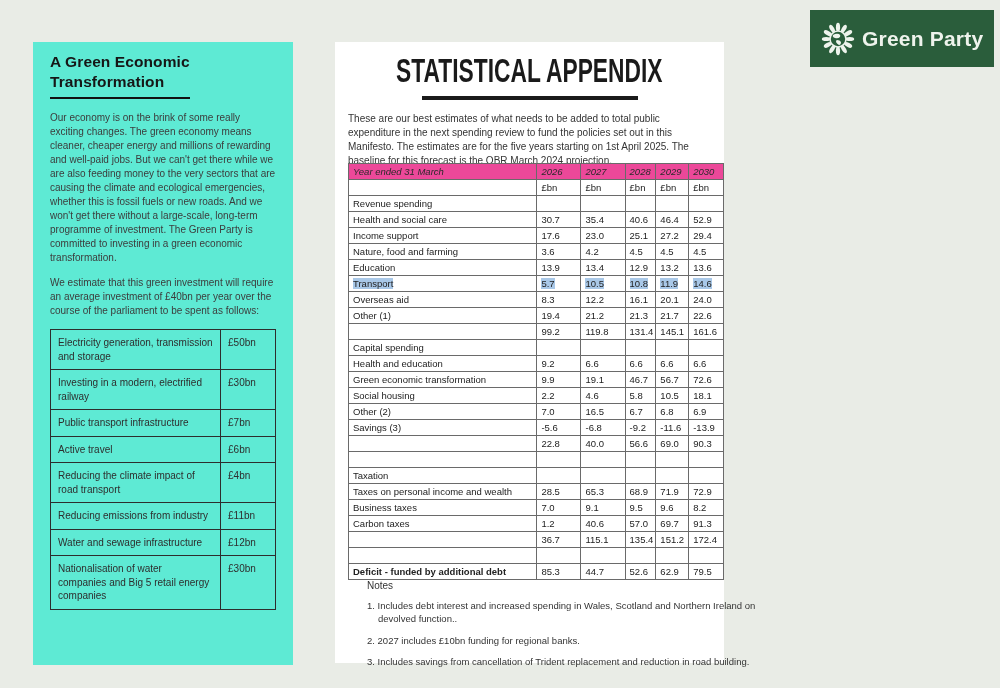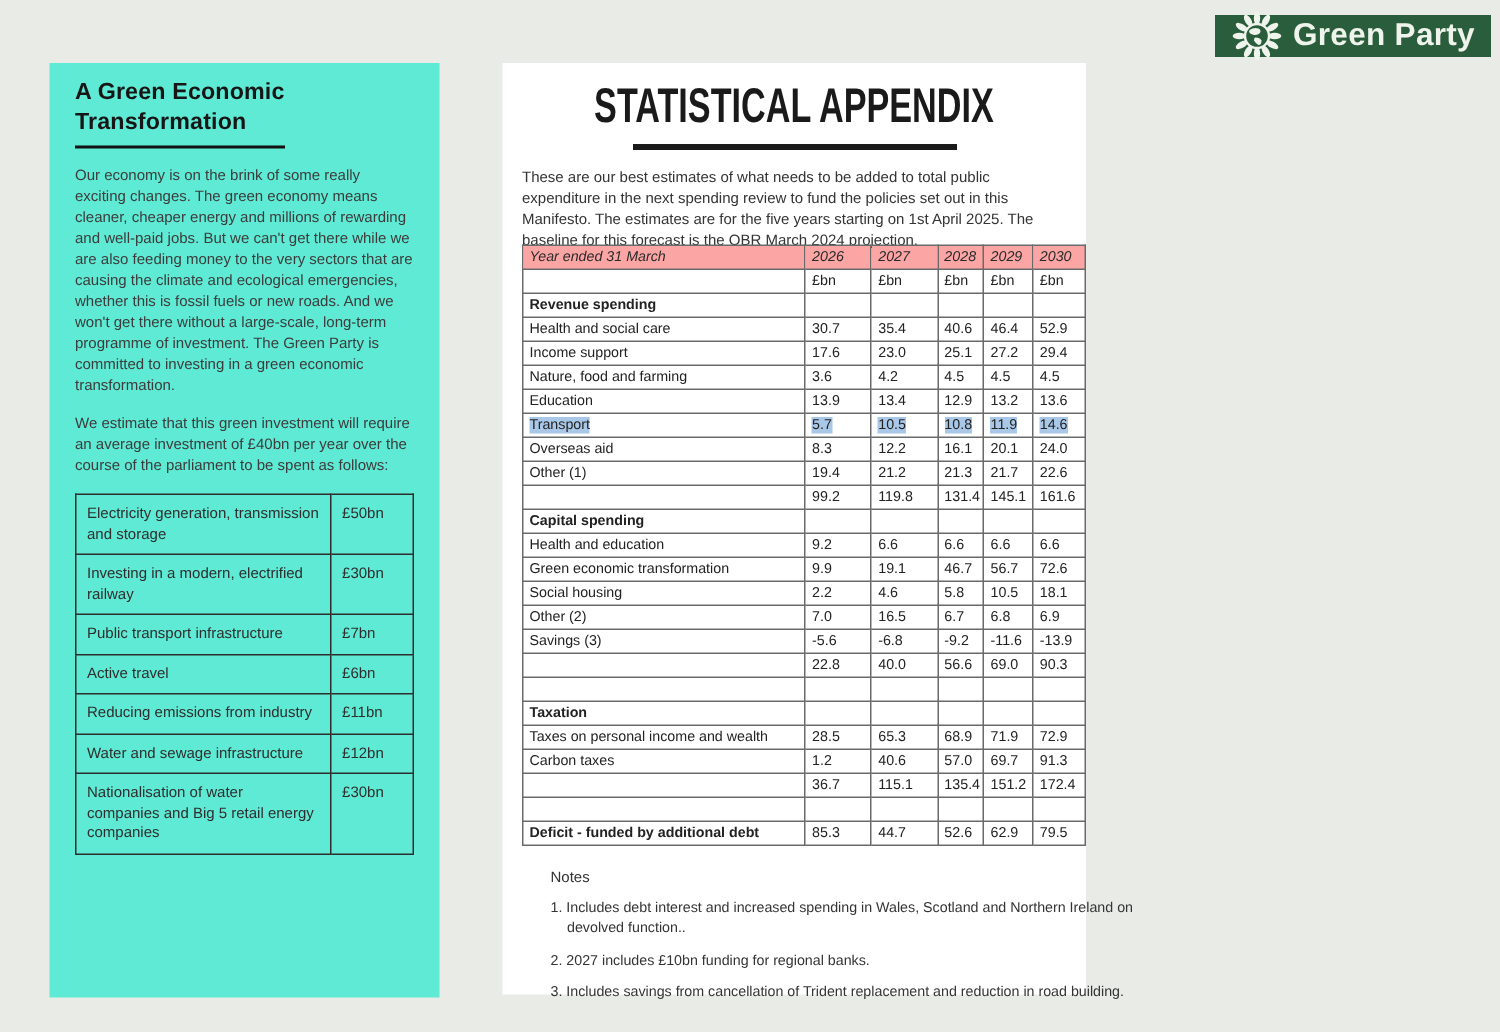--- a/index.html
+++ b/index.html
@@ -42,34 +42,34 @@
   .sa-intro{margin:12px 14px 0 13px;font-size:10px;line-height:1.4;color:#343434;}
   .stat-table{
     position:absolute;left:13px;top:121px;
     border-collapse:collapse;table-layout:fixed;
   }
   .stat-table td{
     border:1px solid #6a6a6a;font-size:9.5px;color:#222;
     height:15px;line-height:15px;padding:0 2px 0 4px;
     white-space:nowrap;overflow:hidden;vertical-align:middle;
   }
-  .stat-table tr.head td{background:#fca5a5;font-style:italic;color:#2a2a2a;}
-  .stat-table tr.section td{font-weight:bold;border-top:1.4px solid #3a3a3a;margin-left:32px;}
+  .stat-table tr.head td{background:#ec4899;font-style:italic;color:#2a2a2a;}
+  .stat-table tr.section td{font-weight:normal;border-top:1.4px solid #3a3a3a;margin-left:32px;}
   .stat-table tr.deficit td{border-top:1.6px solid #222;}
   .stat-table tr.deficit td.lbl{font-weight:bold;}
   .stat-table .hl{background:#a9c8e8;}
   .sa-notes{position:absolute;left:8px;top:538px;width:400px;margin-left:24px;}
   .notes-title{font-size:10px;color:#333;margin:0 0 8px 0;}
   .note-item{
     font-size:9.5px;line-height:1.4;color:#343434;margin:0 0 8px 0;
     padding-left:11px;text-indent:-11px;width:388px;
   }
   
   .logo{
-    position:absolute;left:810px;top:10px;width:184px;height:28px;
+    position:absolute;left:810px;top:10px;width:184px;height:57px;
     background:#2a5d3b;display:flex;align-items:center;gap:7px;
     box-sizing:border-box;padding-left:11px;
   }
   .logo-text{color:#eef3ec;font-weight:bold;font-size:21px;letter-spacing:.2px;}
 </style>
 </head>
 <body>
 
 <div class="page-left">
   <h1 class="lp-title">
@@ -88,20 +88,24 @@
           <td class="lbl">Investing in a modern, electrified railway</td>
           <td class="val">£30bn</td>
         </tr>
         <tr>
           <td class="lbl">Public transport infrastructure</td>
           <td class="val">£7bn</td>
         </tr>
         <tr>
           <td class="lbl">Active travel</td>
           <td class="val">£6bn</td>
+        </tr>
+        <tr>
+          <td class="lbl">Reducing the climate impact of road transport</td>
+          <td class="val">£4bn</td>
         </tr>
         <tr>
           <td class="lbl">Reducing emissions from industry</td>
           <td class="val">£11bn</td>
         </tr>
         <tr>
           <td class="lbl">Water and sewage infrastructure</td>
           <td class="val">£12bn</td>
         </tr>
         <tr>
@@ -289,20 +293,28 @@
           <td></td>
           <td></td>
         </tr>
         <tr class="data">
           <td class="lbl">Taxes on personal income and wealth</td>
           <td>28.5</td>
           <td>65.3</td>
           <td>68.9</td>
           <td>71.9</td>
           <td>72.9</td>
+        </tr>
+        <tr class="data">
+          <td class="lbl">Business taxes</td>
+          <td>7.0</td>
+          <td>9.1</td>
+          <td>9.5</td>
+          <td>9.6</td>
+          <td>8.2</td>
         </tr>
         <tr class="data">
           <td class="lbl">Carbon taxes</td>
           <td>1.2</td>
           <td>40.6</td>
           <td>57.0</td>
           <td>69.7</td>
           <td>91.3</td>
         </tr>
         <tr class="total">

